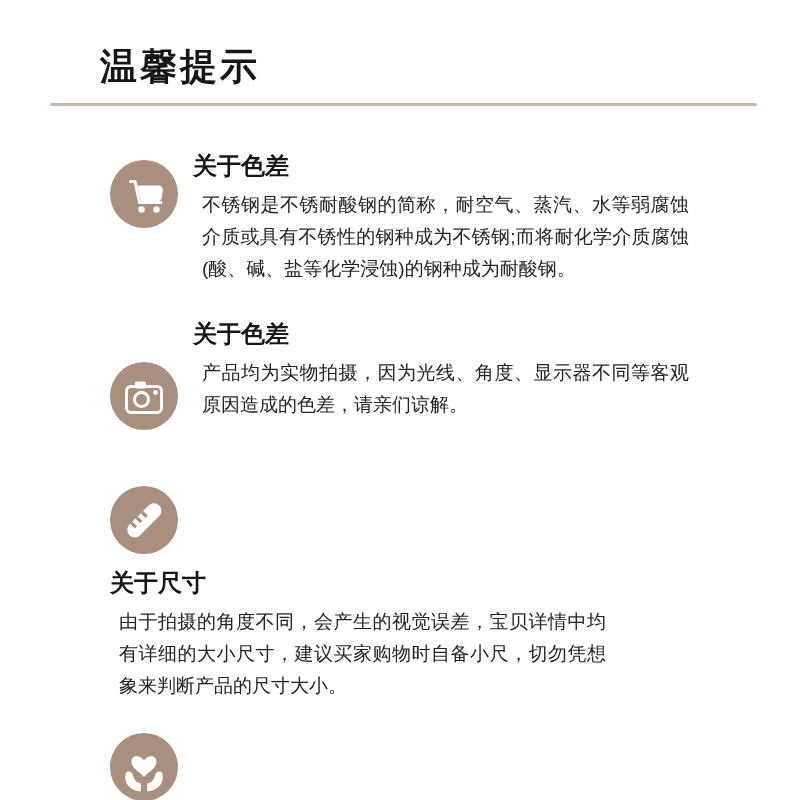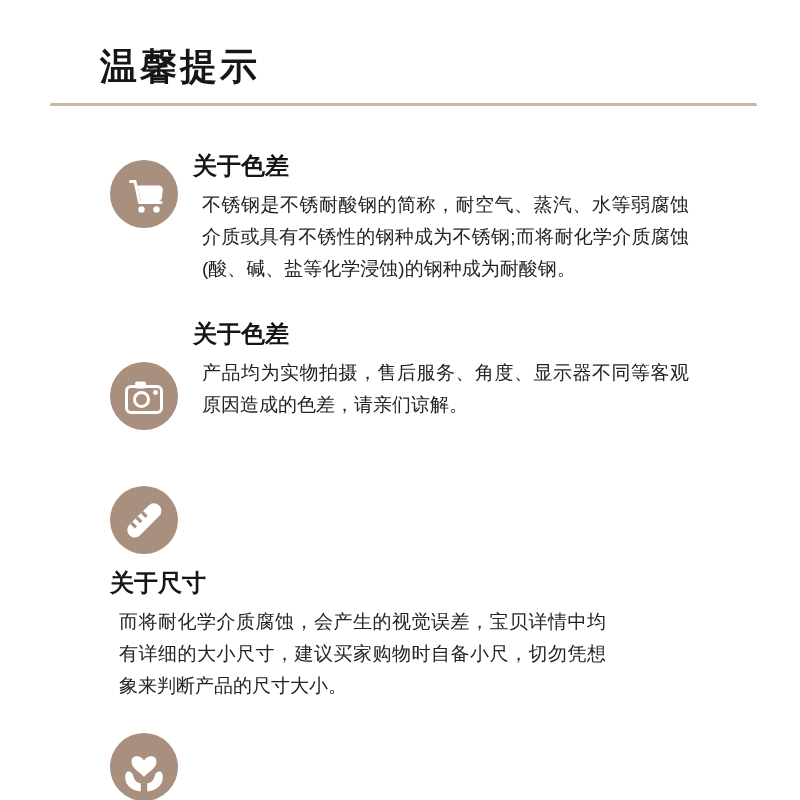--- a/index.html
+++ b/index.html
@@ -84,39 +84,39 @@
         <svg viewBox="0 0 68 68" xmlns="http://www.w3.org/2000/svg" aria-hidden="true">
           <circle cx="34" cy="34" r="34" fill="currentColor"></circle>
           <rect x="25" y="19.5" width="11" height="7" rx="2" fill="#ffffff"></rect>
           <rect x="16.5" y="24.5" width="35" height="26" rx="4.5" fill="none" stroke="#ffffff" stroke-width="3"></rect>
           <circle cx="31.5" cy="37.5" r="7" fill="none" stroke="#ffffff" stroke-width="3"></circle>
           <circle cx="45.5" cy="30.5" r="2.4" fill="#ffffff"></circle>
         </svg>
       </div>
       <div class="tip-content">
         <h2 class="tip-heading">关于色差</h2>
-        <p class="tip-body">产品均为实物拍摄，售后服务、角度、显示器不同等客观原因造成的色差，请亲们谅解。</p>
+        <p class="tip-body">产品均为实物拍摄，因为光线、角度、显示器不同等客观原因造成的色差，请亲们谅解。</p>
       </div>
     </section>
 
     <section class="tip tip-3">
       <div class="icon-circle" style="color: rgb(169, 143, 126);">
         <svg viewBox="0 0 68 68" xmlns="http://www.w3.org/2000/svg" aria-hidden="true">
           <circle cx="34" cy="34" r="34" fill="currentColor"></circle>
           <g transform="rotate(-45 34 34)">
             <rect x="13" y="27" width="42" height="15" rx="7.5" fill="#ffffff"></rect>
             <rect x="21.5" y="27" width="3.2" height="6.5" fill="currentColor"></rect>
             <rect x="29" y="27" width="3.2" height="6.5" fill="currentColor"></rect>
             <rect x="36.5" y="27" width="3.2" height="6.5" fill="currentColor"></rect>
           </g>
         </svg>
       </div>
       <div class="tip-content">
         <h2 class="tip-heading">关于尺寸</h2>
-        <p class="tip-body">而将耐化学介质腐蚀，会产生的视觉误差，宝贝详情中均有详细的大小尺寸，建议买家购物时自备小尺，切勿凭想象来判断产品的尺寸大小。</p>
+        <p class="tip-body">由于拍摄的角度不同，会产生的视觉误差，宝贝详情中均有详细的大小尺寸，建议买家购物时自备小尺，切勿凭想象来判断产品的尺寸大小。</p>
       </div>
     </section>
 
     <section class="tip tip-4">
       <div class="icon-circle" style="color: rgb(169, 143, 126);">
         <svg viewBox="0 0 68 68" xmlns="http://www.w3.org/2000/svg" aria-hidden="true">
           <circle cx="34" cy="34" r="34" fill="currentColor"></circle>
           <path d="M34 44 C38.5 38.5 46.5 35.5 46.5 28.5 C46.5 22.3 38 21.2 34 27.4 C30 21.2 21.5 22.3 21.5 28.5 C21.5 35.5 29.5 38.5 34 44 Z" fill="#ffffff"></path>
           <path d="M15.8 40.2 C13.2 49.5 19.8 57.8 30.8 58.3 L30.8 50.4 C27.4 50.1 25 48 24 45 L22.6 41.2 C21.3 38 16.8 37.6 15.8 40.2 Z" fill="#ffffff"></path>
           <path d="M52.2 40.2 C54.8 49.5 48.2 57.8 37.2 58.3 L37.2 50.4 C40.6 50.1 43 48 44 45 L45.4 41.2 C46.7 38 51.2 37.6 52.2 40.2 Z" fill="#ffffff"></path>

